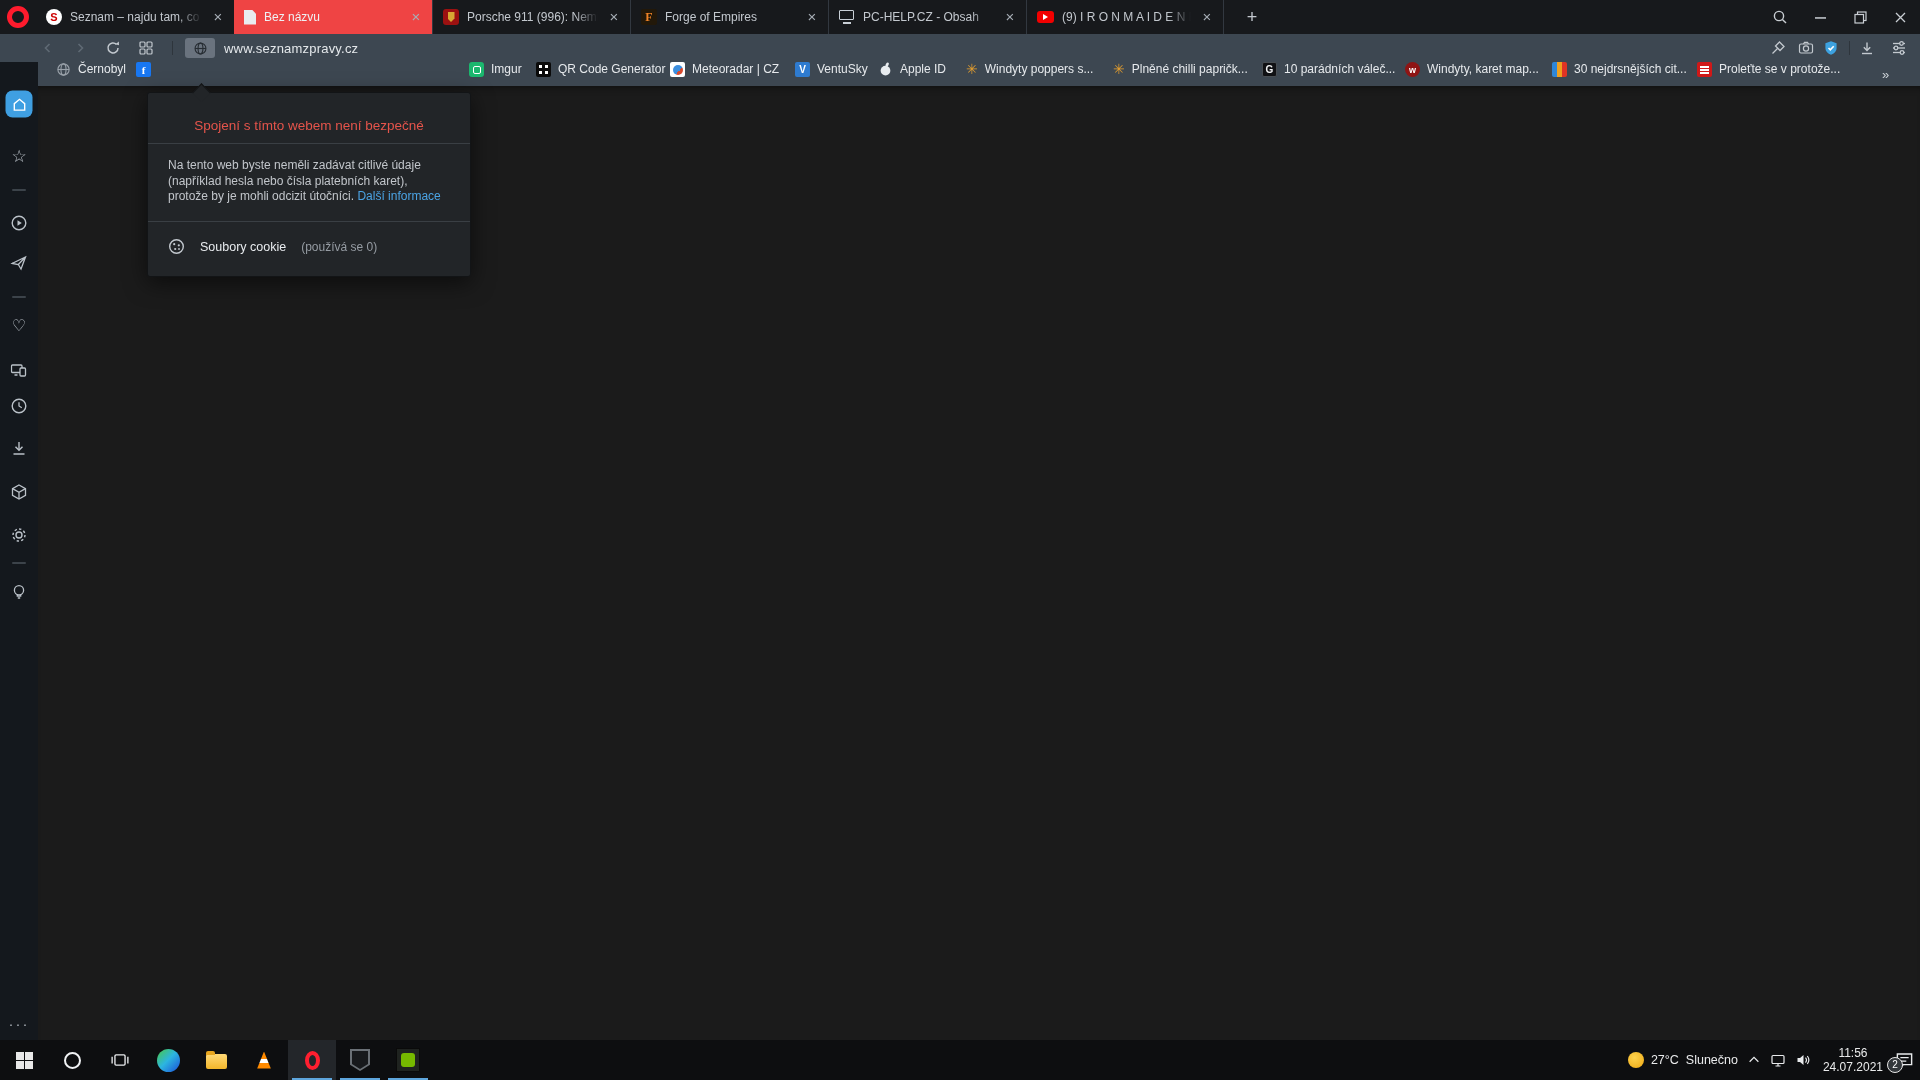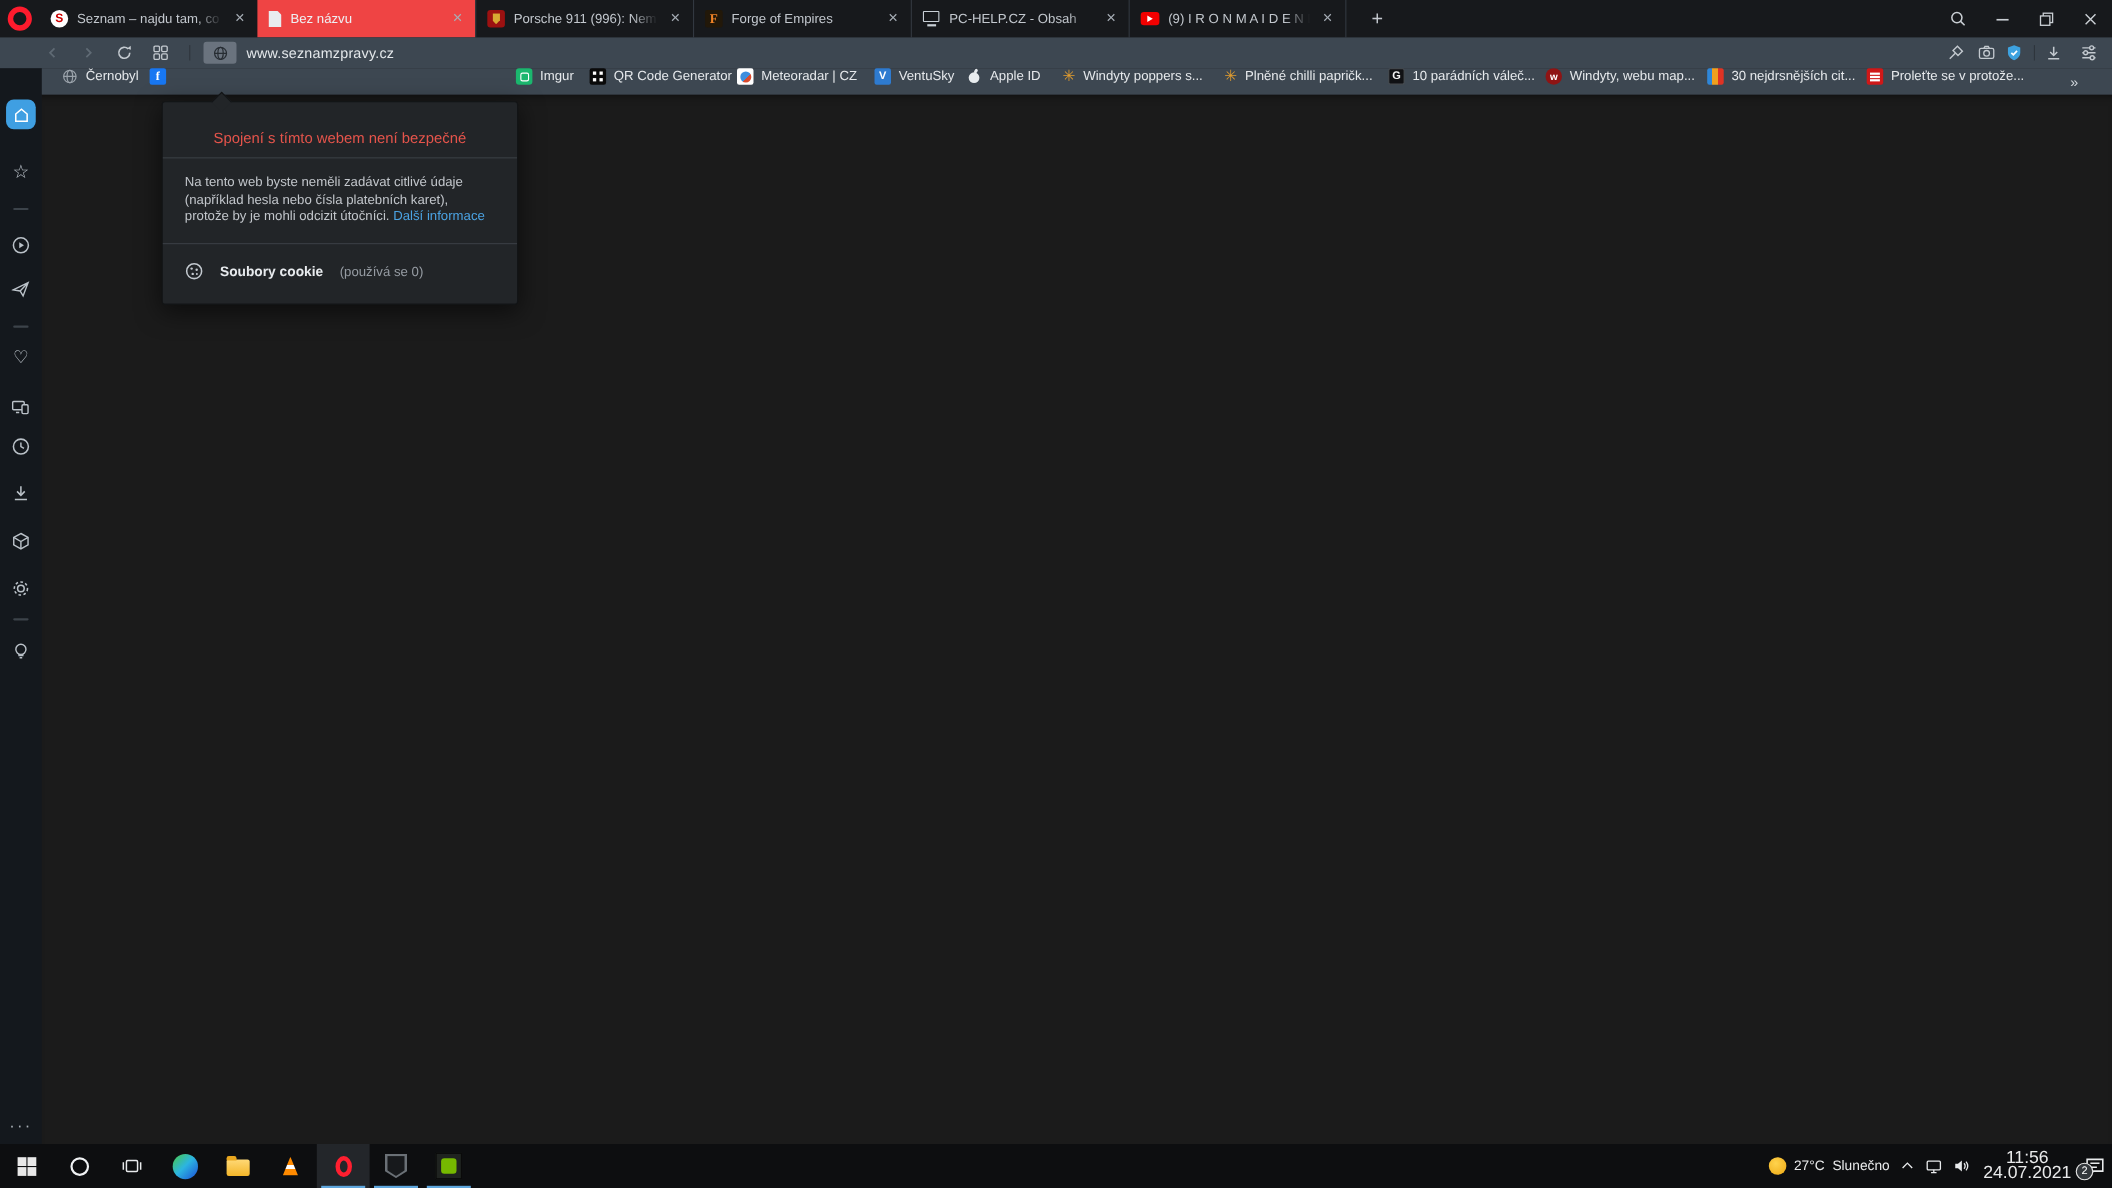--- a/index.html
+++ b/index.html
@@ -116,21 +116,21 @@
   .popup{position:absolute;left:147px;top:92px;width:322px;z-index:10;background:#222528;
     border:1px solid #121416;border-radius:3px;box-shadow:0 6px 22px rgba(0,0,0,.55);}
   .popup-arrow{position:absolute;top:-7px;left:47px;width:12px;height:12px;background:#222528;
     border-left:1px solid #121416;border-top:1px solid #121416;transform:rotate(45deg);}
   .popup-title{padding:25px 18px 10px;text-align:center;color:#e5544b;font-size:13.5px;}
   .popup-hr{height:1px;background:#3a3f44;}
   .popup-body{padding:14px 20px 16px;font-size:12px;line-height:15.5px;color:#c2c6cb;}
   .popup-link{color:#4ba3e3;cursor:pointer;}
   .popup-rows{padding:6px 0 10px;}
   .popup-row{display:flex;align-items:center;gap:15px;padding:0 20px;height:38px;cursor:default;}
-  .row-label-b{font-size:12.5px;color:#e8ebee;font-weight:bold;}
+  .row-label-b{font-size:12.5px;color:#e8ebee;font-weight:normal;}
   .row-label{font-size:12.5px;color:#e8ebee;}
   .row-note{font-size:12px;color:#969ca3;}
 
   
   .taskbar{position:absolute;bottom:0;left:0;right:0;height:40px;background:#0d0e10;
     display:flex;align-items:center;z-index:20;}
   .tb-cell{width:48px;height:40px;display:flex;align-items:center;justify-content:center;
     position:relative;flex:none;}
   .win-logo{width:17px;height:17px;
     background:linear-gradient(#e8e8e8,#e8e8e8) 0 0/8px 8px no-repeat,
@@ -157,21 +157,21 @@
   .icon-wot{width:20px;height:22px;clip-path:polygon(0 0,100% 0,100% 72%,50% 100%,0 72%);
     background:#6a7076;position:relative;}
   .icon-wot::after{content:"";position:absolute;inset:2px;clip-path:polygon(0 0,100% 0,100% 72%,50% 100%,0 72%);
     background:#17191c;}
   .icon-nvidia{width:22px;height:22px;background:#1f2320;border:1px solid #0a0a0a;
     display:flex;align-items:center;justify-content:center;}
   .icon-nvidia::after{content:"";width:14px;height:14px;background:#76b900;border-radius:3px;}
   .tray{margin-left:auto;display:flex;align-items:center;gap:9px;padding-right:6px;}
   .tray-weather{display:flex;align-items:center;gap:7px;color:#e9eaeb;font-size:12.5px;}
   .sun{width:16px;height:16px;border-radius:50%;background:radial-gradient(circle at 40% 35%,#ffd34d,#eda813);}
-  .tray-clock{text-align:center;color:#e9eaeb;font-size:16px;line-height:14px;padding:0 3px;}
+  .tray-clock{text-align:center;color:#e9eaeb;font-size:12px;line-height:14px;padding:0 3px;}
   .action-center{position:relative;display:flex;}
   .ac-badge{position:absolute;left:-8px;bottom:-3px;background:#33373b;color:#fff;font-size:10px;
     width:14px;height:14px;border-radius:50%;border:1px solid #e6e6e6;
     display:flex;align-items:center;justify-content:center;}
   .tray-ic{display:flex;align-items:center;justify-content:center;}
 </style>
 </head>
 <body>
 
 <div class="screen">
@@ -372,21 +372,21 @@
     <div class="bm" style="left:1113px">
       <span class="bmi g-flower"></span>
       <span class="bm-label">Plněné chilli papričk...</span>
     </div>
     <div class="bm" style="left:1262px">
       <span class="bmi bmi-g"></span>
       <span class="bm-label">10 parádních váleč...</span>
     </div>
     <div class="bm" style="left:1405px">
       <span class="bmi bmi-windy"></span>
-      <span class="bm-label">Windyty, webu map...</span>
+      <span class="bm-label">Windyty, karet map...</span>
     </div>
     <div class="bm" style="left:1552px">
       <span class="bmi bmi-chart"></span>
       <span class="bm-label">30 nejdrsnějších cit...</span>
     </div>
     <div class="bm" style="left:1697px">
       <span class="bmi bmi-red"></span>
       <span class="bm-label">Proleťte se v protože...</span>
     </div>
     <div class="bm-overflow g-chev2" style="left:1882px"></div>

